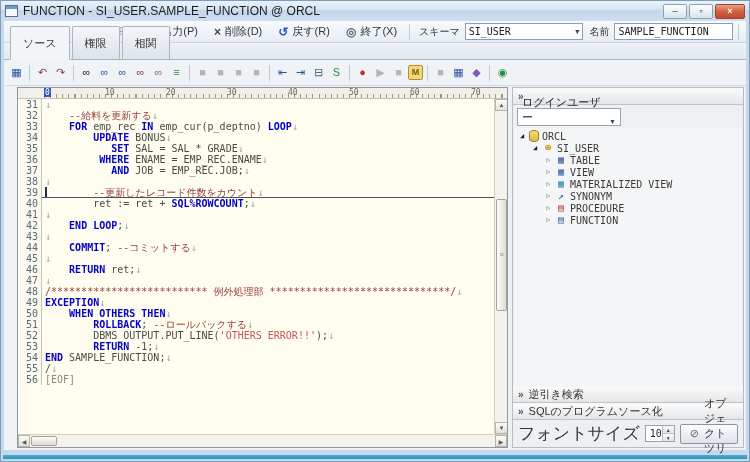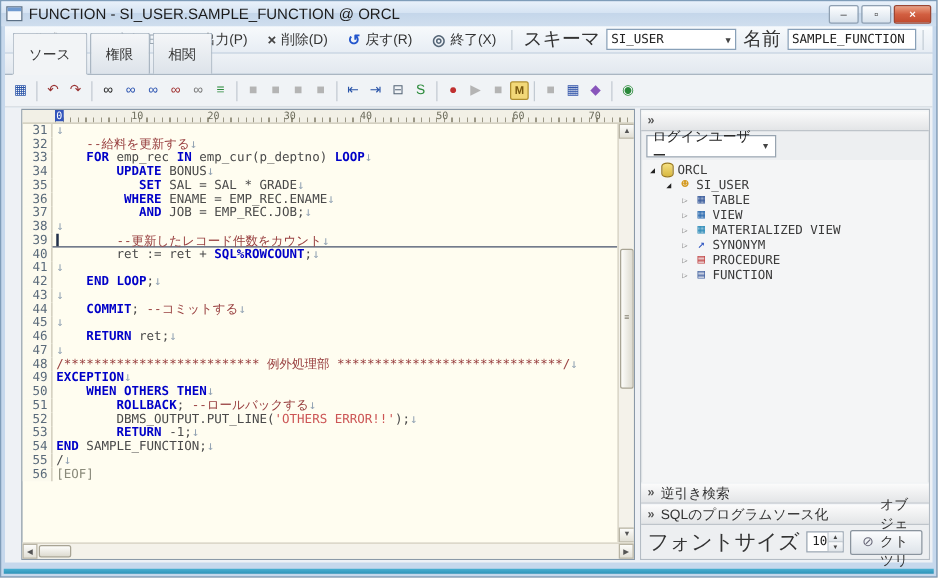--- a/index.html
+++ b/index.html
@@ -26,21 +26,21 @@
     background:linear-gradient(#eba083,#d25f41 50%,#c14a2e); border-color:#9c4632; }
 
   
   .toolbar { height:22px; display:flex; align-items:center; padding:0 4px; gap:2px;
     background:linear-gradient(#f7fafc,#e7edf4); border-bottom:1px solid #cdd6df; margin:0 3px; }
   .tbtn { display:flex; align-items:center; gap:4px; padding:1px 6px; font-size:11px; color:#333;
     border:1px solid transparent; border-radius:2px; white-space:nowrap; cursor:default; }
   .tbtn.disabled { color:#9aa6b2; }
   .tbtn .glyph { font-size:12px; line-height:12px; font-weight:bold; }
   .tsep { width:1px; height:16px; background:#c4cdd6; margin:0 3px; }
-  .tlabel { font-size:15px; color:#333; margin:0 3px 0 4px; white-space:nowrap; }
+  .tlabel { font-size:10px; color:#333; margin:0 3px 0 4px; white-space:nowrap; }
   .combo { width:127px; height:17px; background:#fff; border:1px solid #88a0b8; display:flex; align-items:center;
     font-family:"DejaVu Sans Mono",monospace; font-size:10px; color:#222; padding:0 3px; }
   .combo .cval { flex:1; }
   .combo .arr { font-size:7px; color:#444; }
   .tfield { width:127px; height:17px; background:#fff; border:1px solid #88a0b8; display:flex; align-items:center;
     font-family:"DejaVu Sans Mono",monospace; font-size:10px; color:#222; padding:0 3px; }
   .mag-icon { width:11px; height:11px; position:relative; display:inline-block; }
   .mag-icon::before { content:""; position:absolute; left:1px; top:0; width:7px; height:7px;
     border:1.5px solid #4a6a9a; border-radius:50%; background:#eef4fa; }
   .mag-icon::after { content:""; position:absolute; left:7px; top:7px; width:4px; height:1.8px;
@@ -104,21 +104,21 @@
 
   .splitter { width:4px; flex:none; }
 
   
   .palette { width:232px; flex:none; display:flex; flex-direction:column; background:#edeff1; border:1px solid #b4bcc4; }
   .phead { height:17px; flex:none; display:flex; align-items:center; gap:5px; padding:0 5px;
     background:linear-gradient(#fbfbfb,#e3e5e7); border-bottom:1px solid #bec4ca; border-top:1px solid #f4f6f8;
     font-size:11px; color:#333; }
   .phead .chev { font-size:10px; color:#555; font-weight:bold; }
   .pcombo { margin:3px 4px 2px 4px; height:18px; background:#fff; border:1px solid #98a4b0; display:flex;
-    align-items:center; padding:0 4px; font-size:11px; color:#222; width:104px; }
+    align-items:flex-end; padding:0 4px; font-size:11px; color:#222; width:104px; }
   .pcombo .cval { flex:1; }
   .pcombo .arr { font-size:7px; color:#444; margin-left:4px; }
   .tree { flex:1; overflow:hidden; background:#f4f5f6; margin:0 1px; padding-top:2px; }
   .trow { display:flex; align-items:center; height:12px; gap:3px; font-family:"DejaVu Sans Mono",monospace;
     font-size:10px; color:#3a3a3a; white-space:nowrap; }
   .texp { width:8px; flex:none; text-align:center; font-size:7px; color:#888; }
   .texp.open { color:#222; }
   .ticon { width:12px; height:12px; flex:none; display:flex; align-items:center; justify-content:center; font-size:10px; line-height:12px; }
   .ticon-database { width:10px; height:12px; background:linear-gradient(#f5e080,#d8b840); border:1px solid #9a7a20; border-radius:5px/3px; }
   .footer-row { height:27px; flex:none; display:flex; align-items:center; padding:0 5px; gap:5px; background:#edeff1; }

